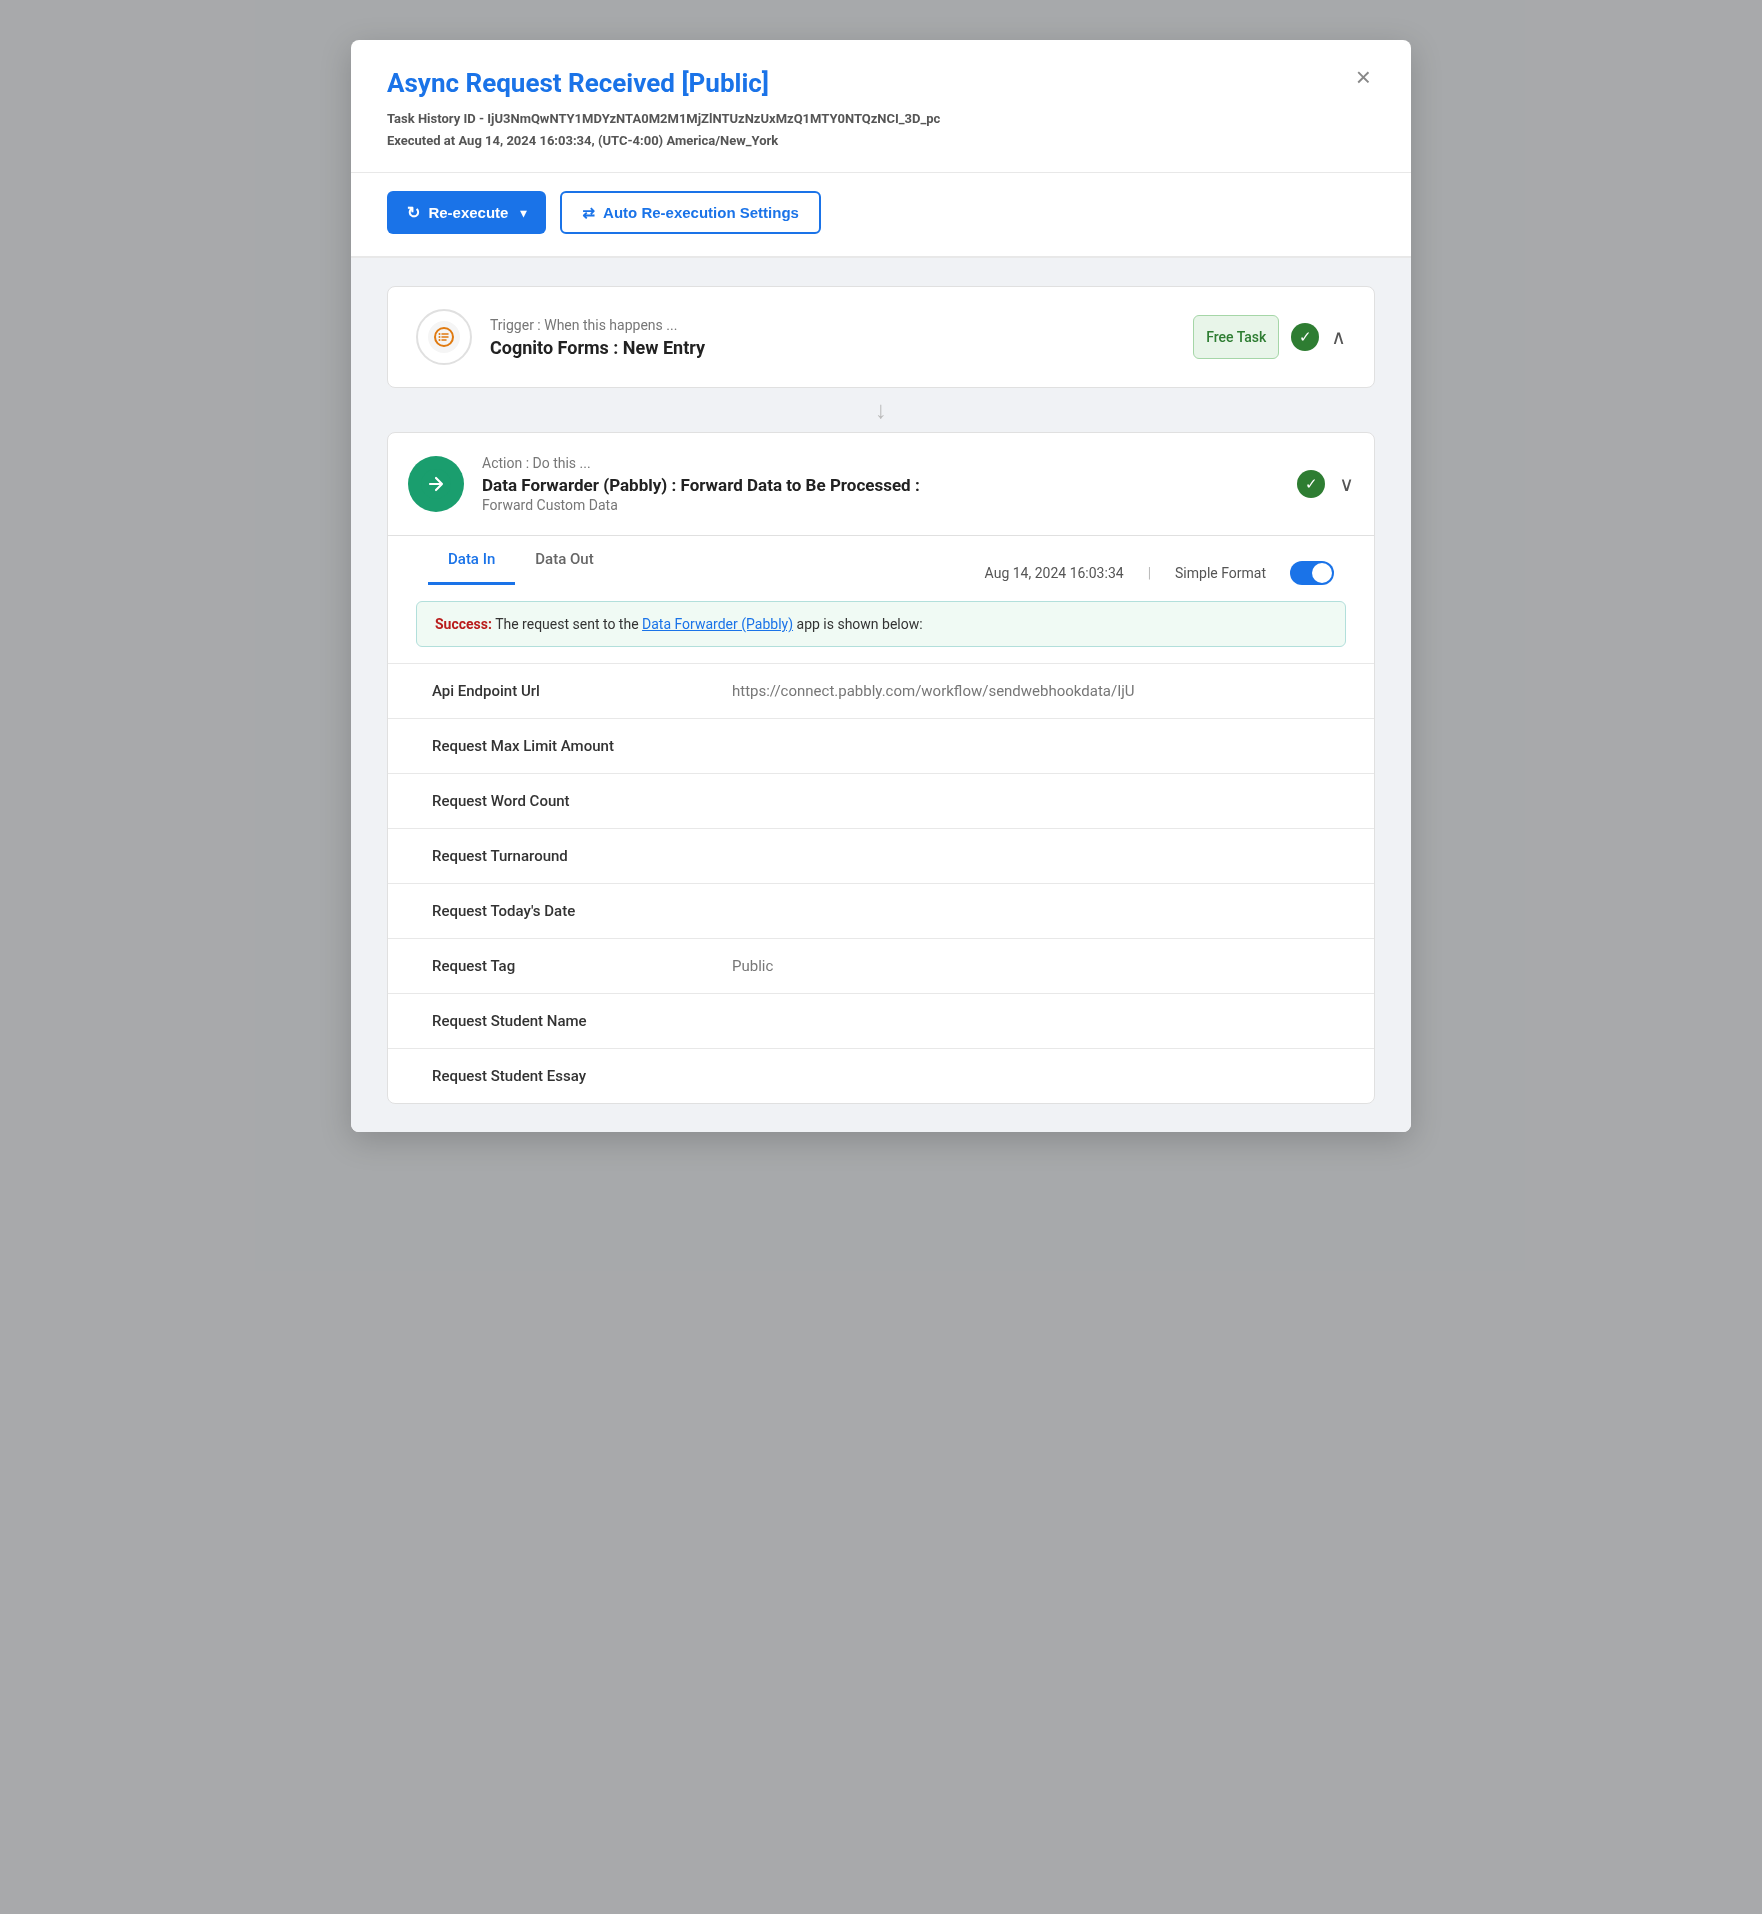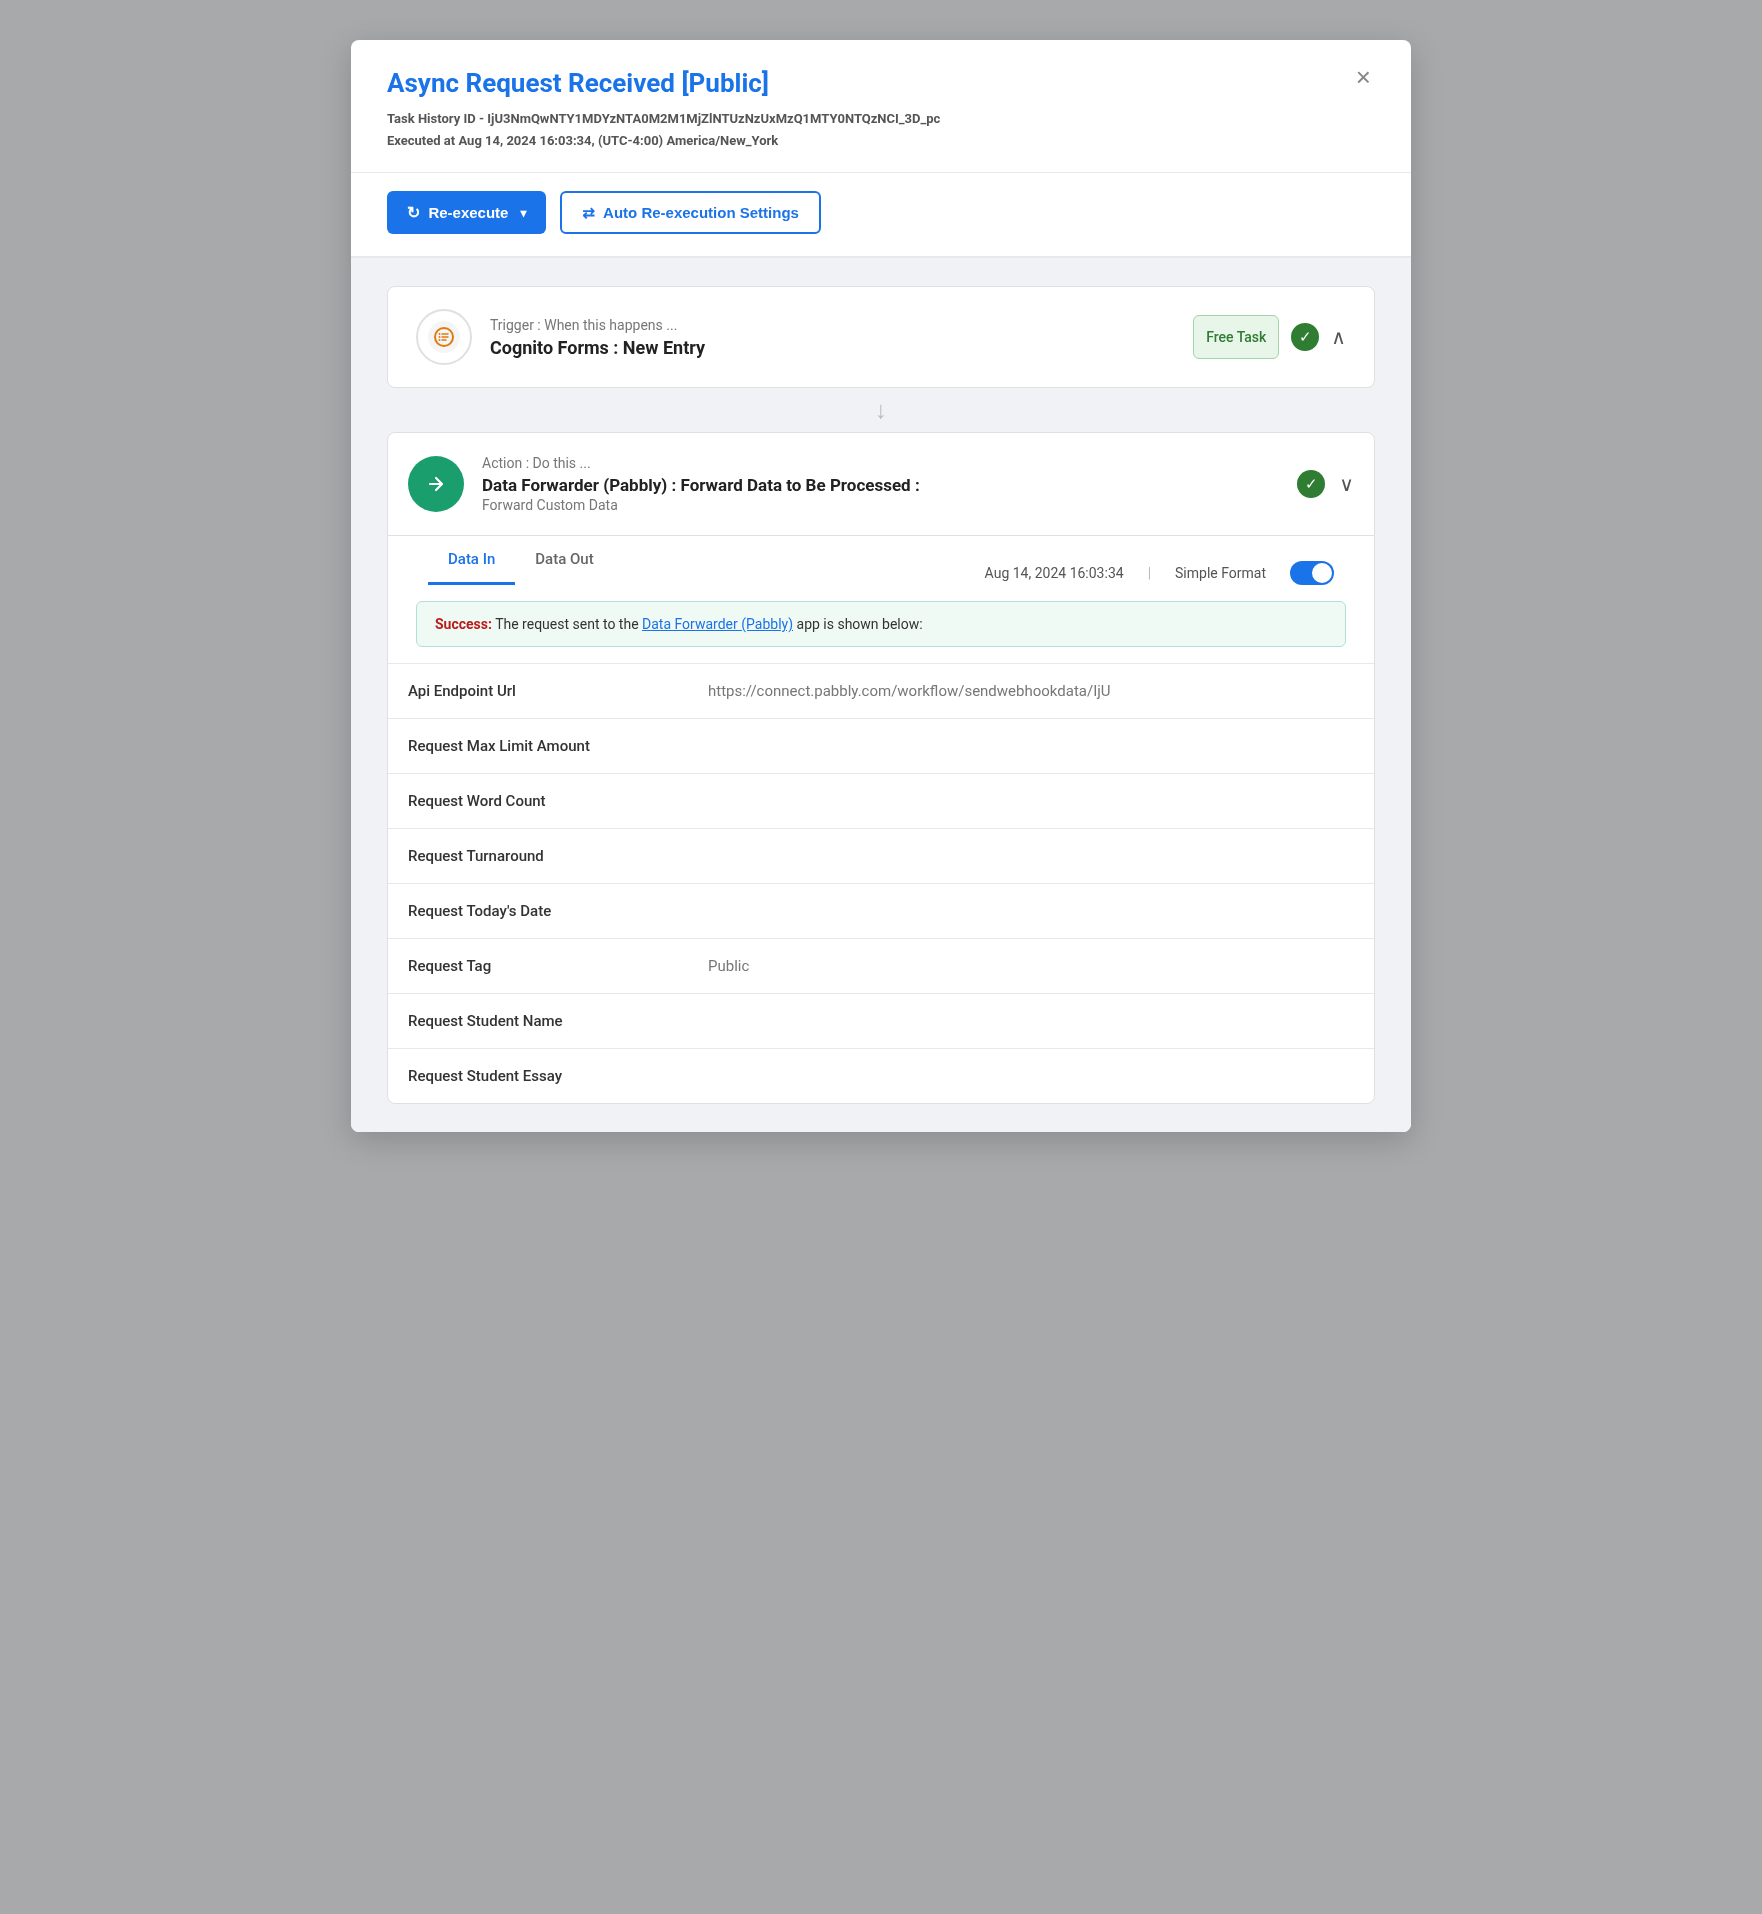--- a/index.html
+++ b/index.html
@@ -356,21 +356,21 @@
 
     .data-table {
       margin: 0 0 0 0;
       border-top: 1px solid #e8e8e8;
     }
 
     .data-row {
       display: flex;
       align-items: center;
       border-bottom: 1px solid #e8e8e8;
-      padding: 18px 20px;
+      padding: 18px 44px;
       gap: 20px;
     }
 
     .data-row:last-child {
       border-bottom: none;
     }
 
     .data-key {
       font-size: 15px;
       font-weight: 500;

